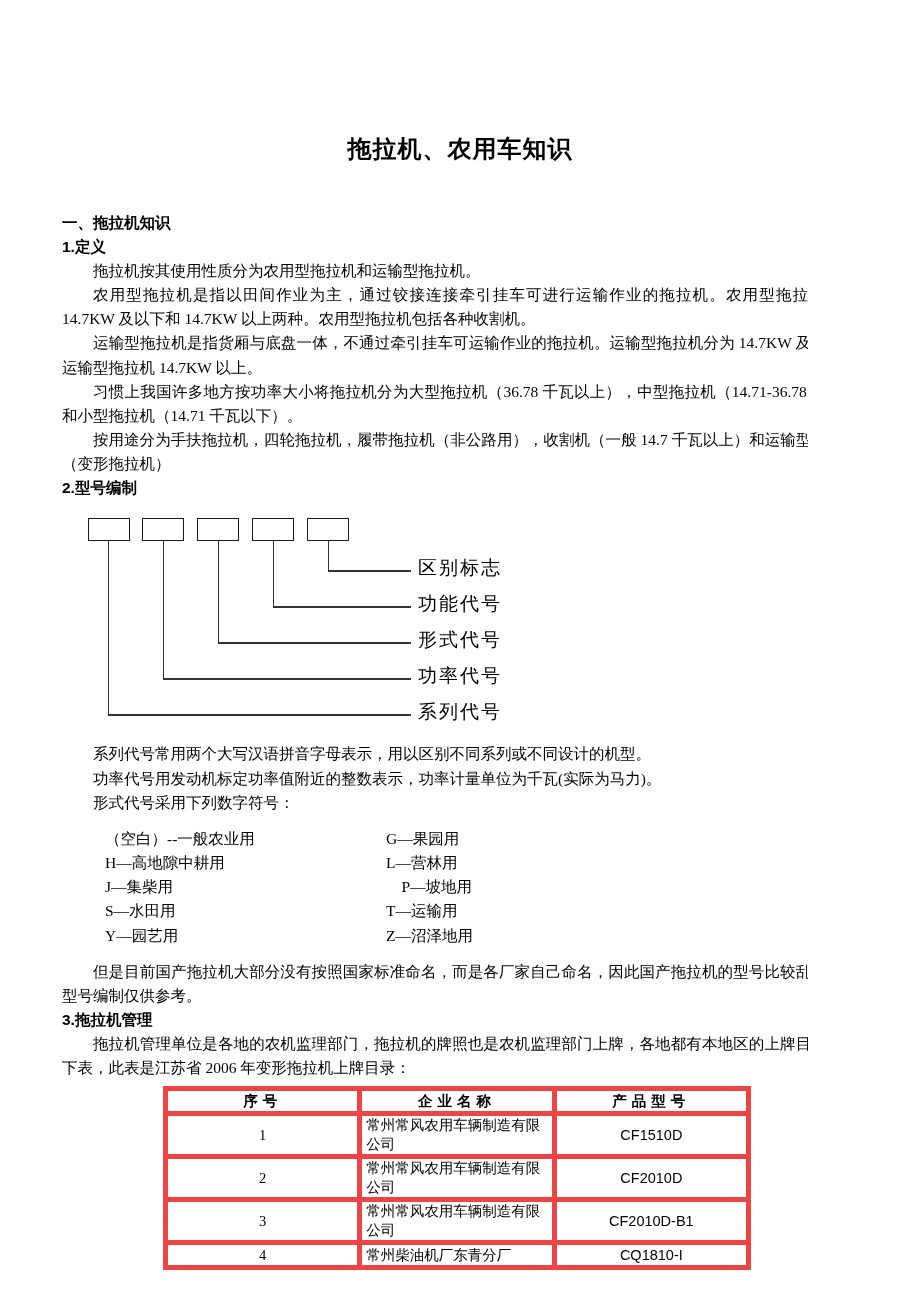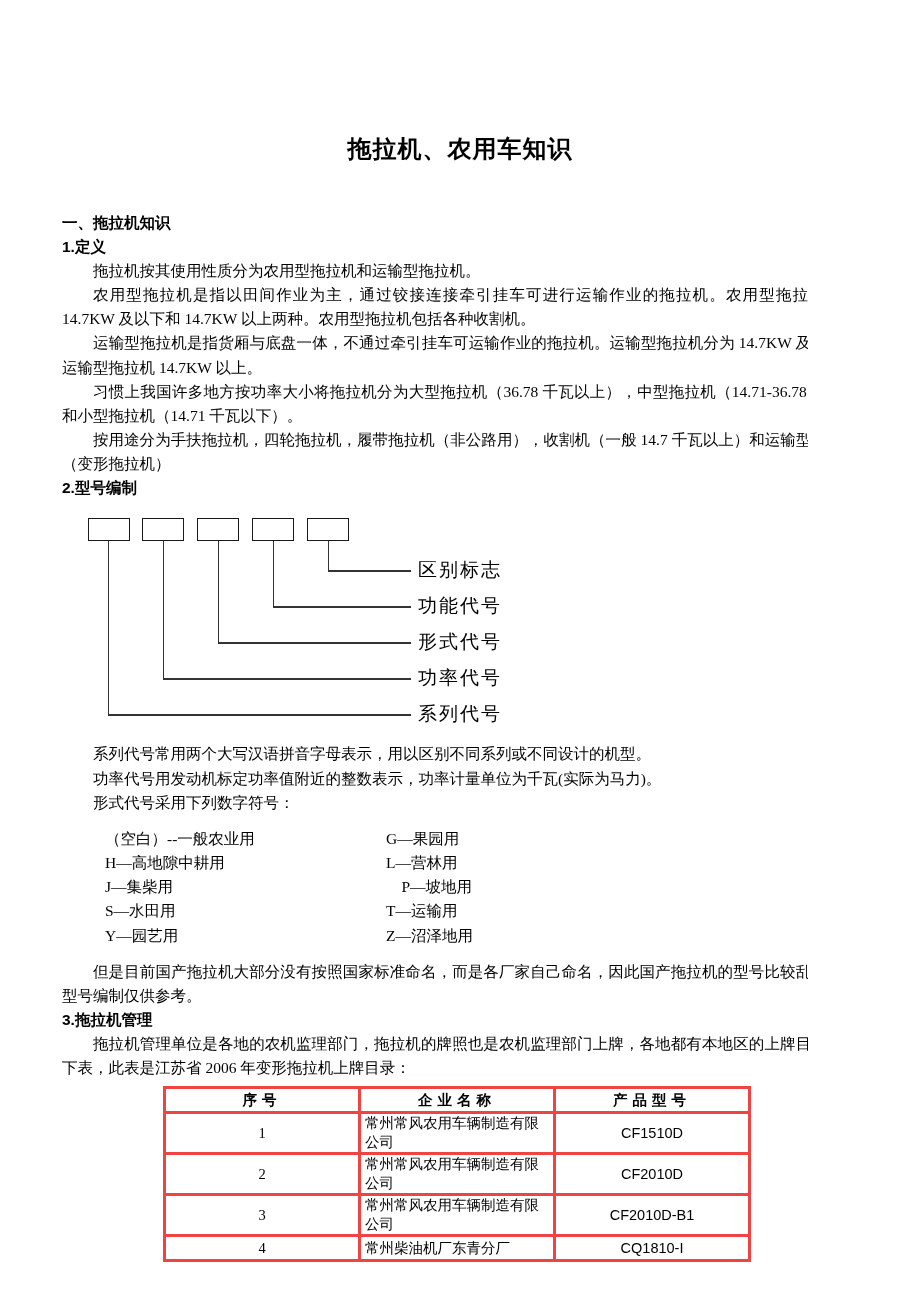--- a/index.html
+++ b/index.html
@@ -77,21 +77,21 @@
     background: #333333;
   }
   .hline {
     position: absolute;
     height: 1.4px;
     background: #333333;
   }
   .dlabel {
     position: absolute;
     font-size: 19px;
-    font-family: Liberation Sans, sans-serif;
+    font-family: Liberation Mono, monospace;
     letter-spacing: 2px;
     white-space: nowrap;
     line-height: 1;
   }
 
   
   .codelist {
     margin: 12px;
     font-size: 15.5px;
     line-height: 1.56;
@@ -114,21 +114,21 @@
     margin-top: 6px;
     padding-left: 101px;
   }
   table.catalog {
     border-collapse: collapse;
     width: 588px;
     table-layout: fixed;
   }
   table.catalog th,
   table.catalog td {
-    border: 3px solid #ef4444;
+    border: 5px solid #ef4444;
     font-size: 14.5px;
     height: 25px;
     padding: 0 6px;
     box-sizing: border-box;
   }
   table.catalog th {
     font-weight: bold;
     text-align: center;
     letter-spacing: 5px;
     font-family: "Liberation Sans", "DejaVu Sans", sans-serif;

